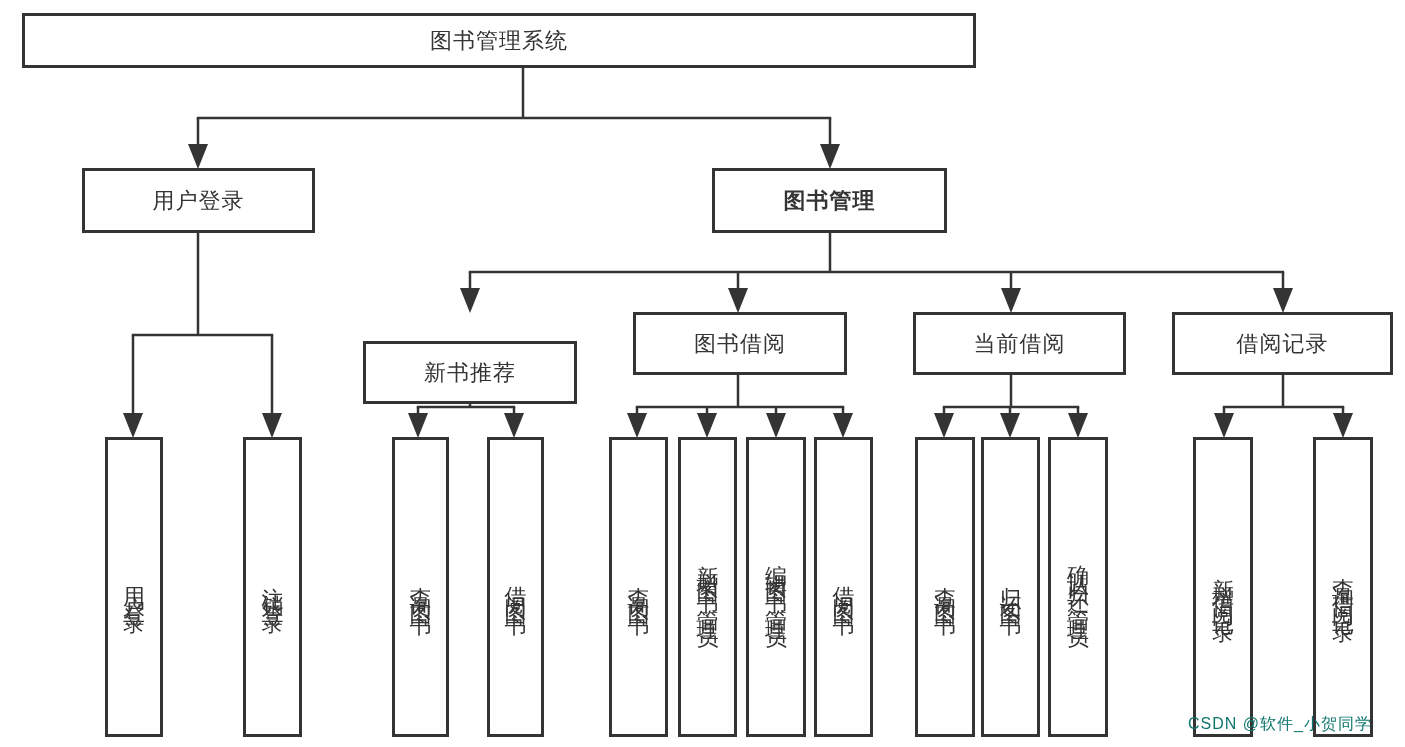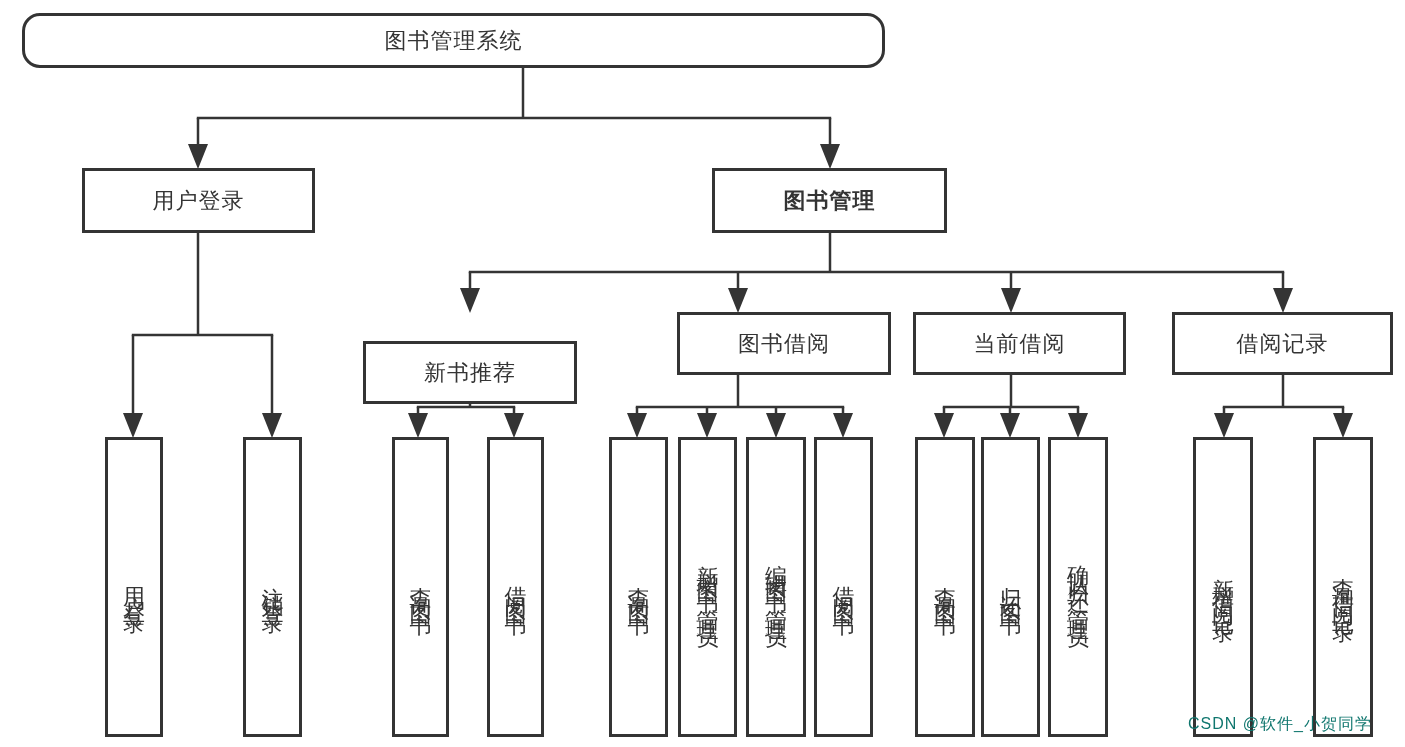--- a/index.html
+++ b/index.html
@@ -86,27 +86,27 @@
       <polygon points="766,413 786,413 776,438"></polygon>
       <polygon points="833,413 853,413 843,438"></polygon>
       <polygon points="934,413 954,413 944,438"></polygon>
       <polygon points="1000,413 1020,413 1010,438"></polygon>
       <polygon points="1068,413 1088,413 1078,438"></polygon>
       <polygon points="1214,413 1234,413 1224,438"></polygon>
       <polygon points="1333,413 1353,413 1343,438"></polygon>
     </g>
   </svg>
 
-  <div class="node hbox" style="left:22px;top:13px;width:863px;height:55px;border-radius:18px;">图书管理系统</div>
+  <div class="node hbox" style="left:22px;top:13px;width:954px;height:55px;">图书管理系统</div>
 
   <div class="node hbox" style="left:82px;top:168px;width:233px;height:65px;">用户登录</div>
   <div class="node hbox" style="left:712px;top:168px;width:235px;height:65px;font-weight:bold;">图书管理</div>
 
   <div class="node hbox" style="left:363px;top:312px;width:214px;height:63px;margin-top:29px;">新书推荐</div>
-  <div class="node hbox" style="left:633px;top:312px;width:214px;height:63px;margin-left:44px;">图书借阅</div>
+  <div class="node hbox" style="left:633px;top:312px;width:214px;height:63px;">图书借阅</div>
   <div class="node hbox" style="left:905px;top:312px;width:213px;height:63px;margin-left:8px;">当前借阅</div>
   <div class="node hbox" style="left:1172px;top:312px;width:221px;height:63px;">借阅记录</div>
 
   <div class="node vbox" style="left:105px;top:437px;width:58px;height:300px;">用户登录</div>
   <div class="node vbox" style="left:243px;top:437px;width:59px;height:300px;">注销登录</div>
 
   <div class="node vbox" style="left:392px;top:437px;width:57px;height:300px;">查询图书</div>
   <div class="node vbox" style="left:487px;top:437px;width:57px;height:300px;">借阅图书</div>
 
   <div class="node vbox" style="left:609px;top:437px;width:59px;height:300px;">查询图书</div>

